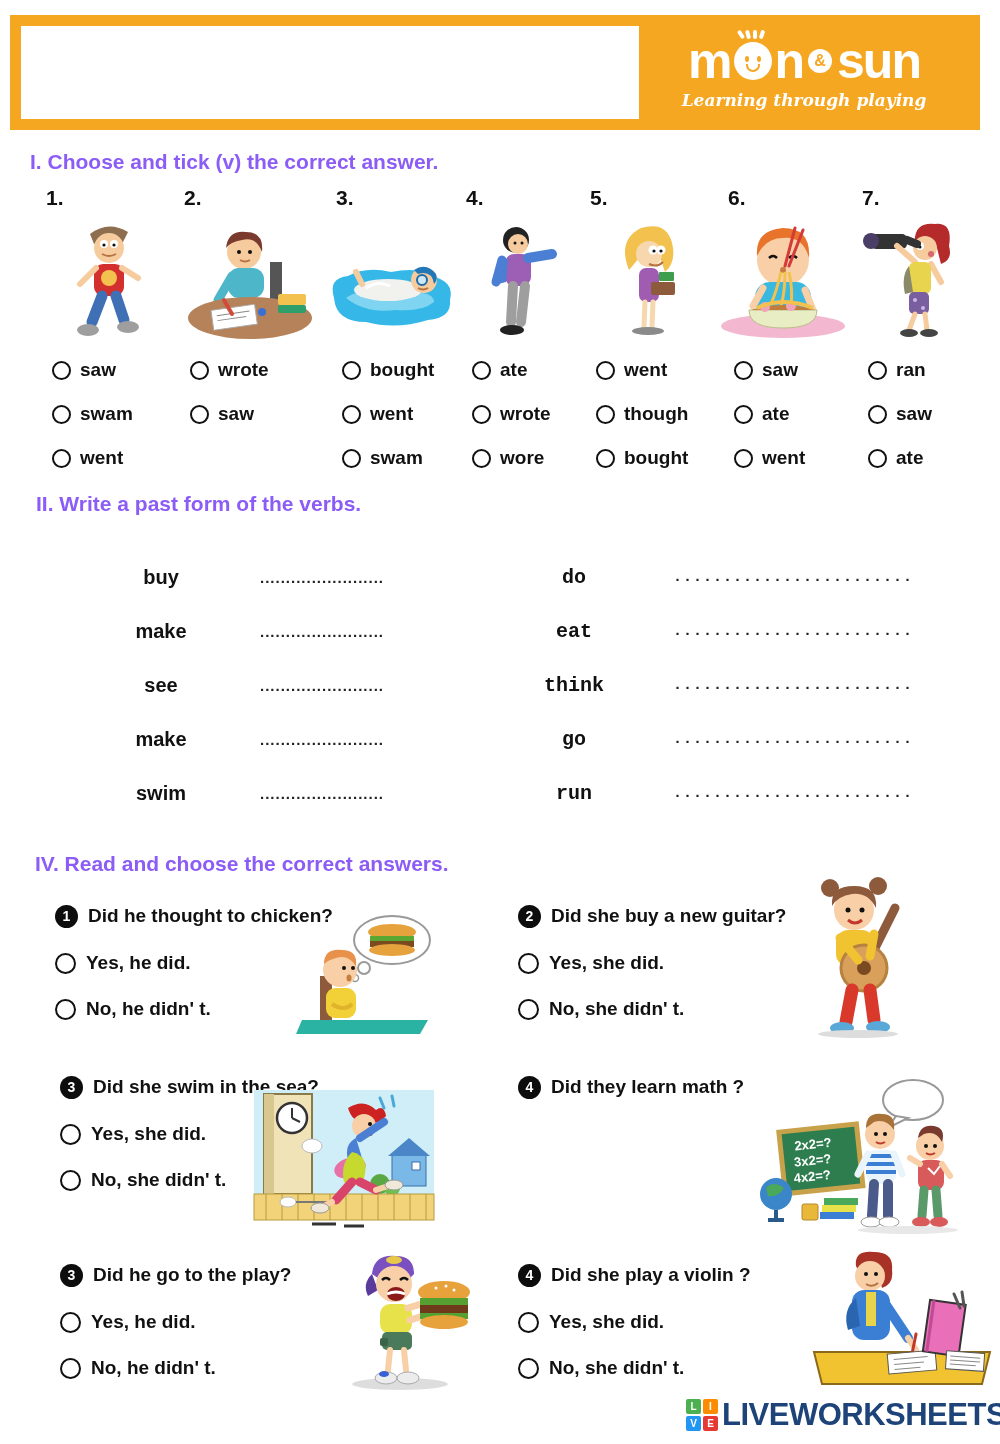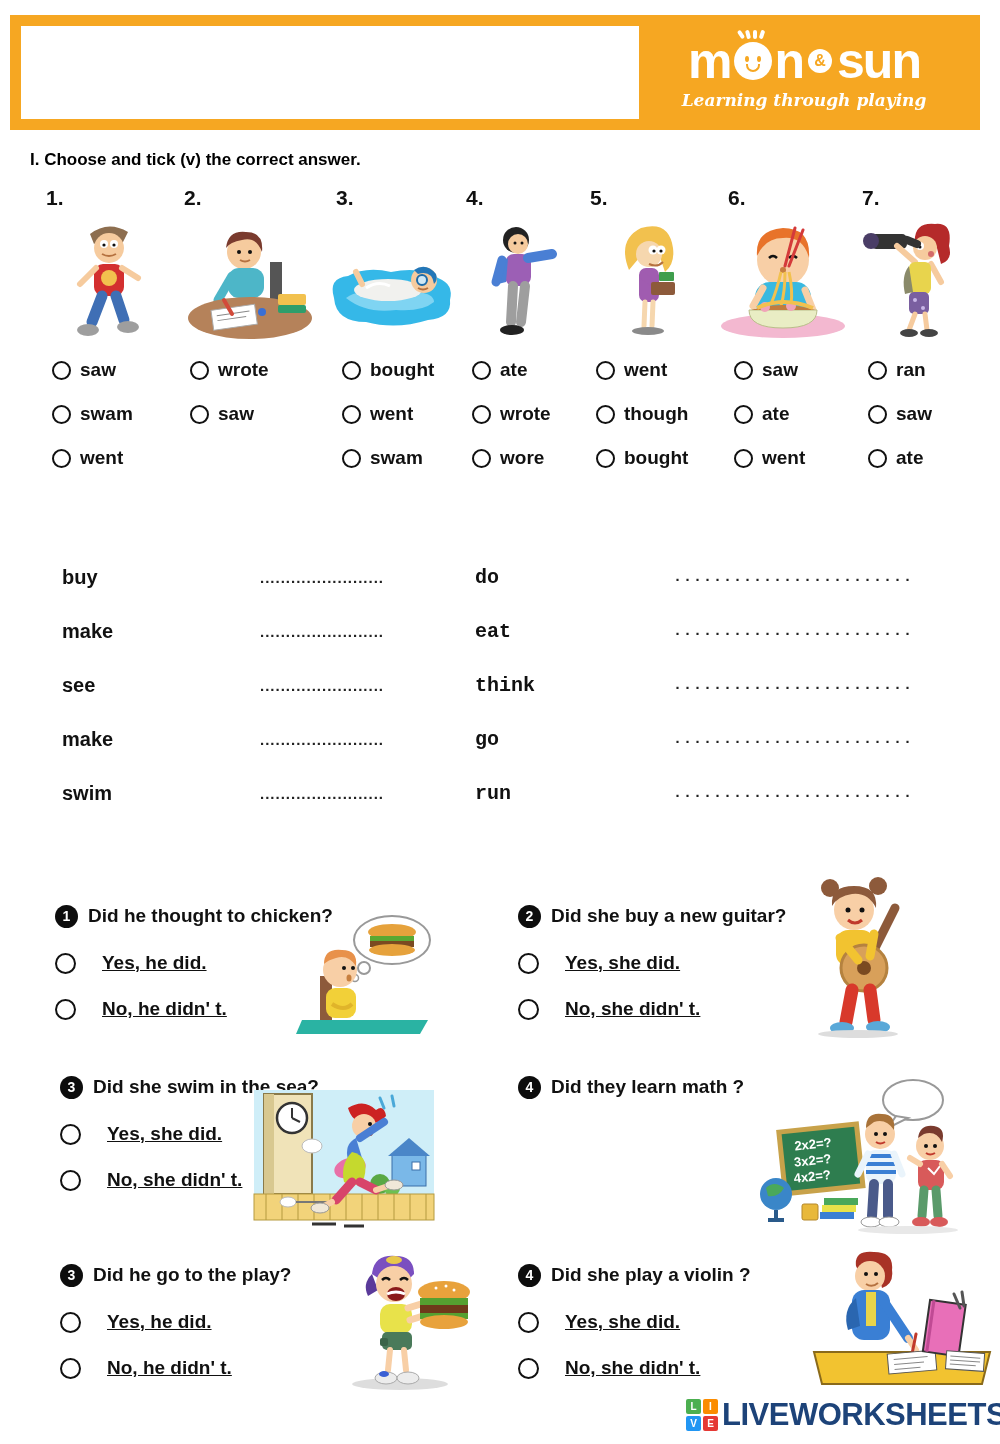--- a/index.html
+++ b/index.html
@@ -28,50 +28,50 @@
   .sun-face .ray.r2 { left:12px; transform:rotate(-15deg); }
   .sun-face .ray.r3 { left:19px; }
   .sun-face .ray.r4 { left:26px; transform:rotate(18deg); }
   .amp-circle { width:24px; height:24px; background:#fff; border-radius:50%; color:#F6A722;
                 font-size:16px; font-weight:700; display:flex; align-items:center; justify-content:center;
                 margin:0 3px; }
   .logo-tag { font-family:"DejaVu Serif", serif; font-style:italic; font-weight:700;
               font-size:17px; margin-top:4px; }
 
   
-  .sec-title { position:absolute; font-size:17px; font-weight:700; color:#000000; }
+  .sec-title { position:absolute; font-size:21px; font-weight:700; color:#8b5cf6; }
   #t1 { left:30px; top:150px; }
   #t2 { left:36px; top:492px; }
   #t4 { left:35px; top:852px; }
 
   
   .s1 { position:absolute; left:36px; top:186px; width:934px; display:grid;
         grid-template-columns:138px 152px 130px 124px 138px 134px 118px; }
   .s1-col { display:flex; flex-direction:column; }
   .s1-num { font-size:21px; font-weight:700; padding-left:10px; height:30px; }
   .s1-img { height:124px; display:flex; align-items:flex-end; justify-content:center; }
   .s1-opts { margin-top:8px; padding-left:16px;text-align:right; }
   .opt { display:flex; align-items:center; height:44px; gap:9px; }
   .radio { width:19px; height:19px; border:2px solid #111; border-radius:50%; background:#fff; flex:none; cursor:pointer; }
   .opt-label { font-size:19px; font-weight:700; }
 
   
-  .s2col { position:absolute; top:550px; }
+  .s2col { position:absolute; top:550px;text-align:center; }
   #s2l { left:62px; } #s2r { left:475px;font-family:Liberation Mono, monospace; }
   .s2row { display:flex; align-items:center; height:54px; }
   .s2row .verb { width:198px; font-size:20px; font-weight:700; }
   .dots { font-size:15px; font-weight:700; letter-spacing:1px; color:#222; white-space:nowrap; }
 
   
   .q { position:absolute; width:420px; }
   .q-line { display:flex; align-items:center; gap:10px; height:28px; }
   .badge { width:23px; height:23px; background:#0d0d0d; color:#fff; border-radius:50%;
            display:flex; align-items:center; justify-content:center; font-size:14px; font-weight:700; flex:none; }
   .q-text { font-size:19px; font-weight:700; }
-  .q-opt { display:flex; align-items:center; gap:26px; height:26px; margin-top:20px;text-decoration:underline; }
+  .q-opt { display:flex; align-items:center; gap:10px; height:26px; margin-top:20px; }
   .q-opt .radio { width:21px; height:21px; }
   .q-opt .opt-label { font-size:19px; }
   #q1 { left:55px;  top:902px; }
   #q2 { left:518px; top:902px; }
   #q3 { left:60px;  top:1073px; }
   #q4 { left:518px; top:1073px; }
   #q5 { left:60px;  top:1261px; }
   #q6 { left:518px; top:1261px; }
 
   .il { position:absolute; }
@@ -361,20 +361,21 @@
           <span class="opt-label">saw</span>
         </div>
         <div class="opt">
           <span class="radio"></span>
           <span class="opt-label"> ate</span>
         </div>
       </div>
     </div>
   </div>
 
+  <div id="t2" class="sec-title">II. Write a past form of the verbs.</div>
 
   <div id="s2l" class="s2col">
     <div class="s2row">
       <span class="verb">buy</span>
       <span class="dots">........................</span>
     </div>
     <div class="s2row">
       <span class="verb">make</span>
       <span class="dots">........................</span>
     </div>
@@ -408,20 +409,21 @@
     <div class="s2row">
       <span class="verb">go</span>
       <span class="dots">........................</span>
     </div>
     <div class="s2row">
       <span class="verb">run</span>
       <span class="dots">........................</span>
     </div>
   </div>
 
+  <div id="t4" class="sec-title">IV. Read and choose the correct answers.</div>
 
   <div id="q1" class="q">
     <div class="q-line">
       <span class="badge">1</span>
       <span class="q-text">Did he thought to chicken?</span>
     </div>
     <div class="q-opt">
       <span class="radio"></span>
       <span class="opt-label">Yes, he did.</span>
     </div>

